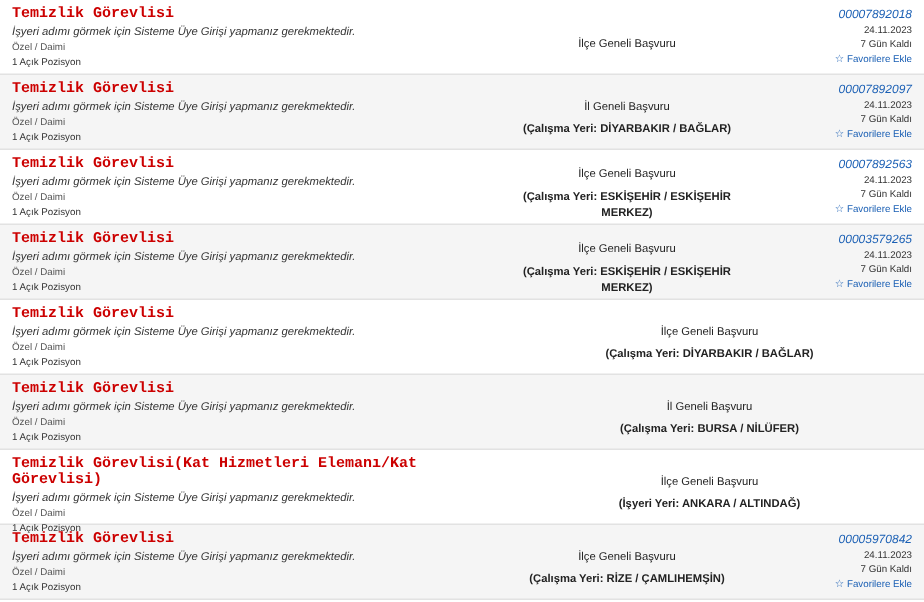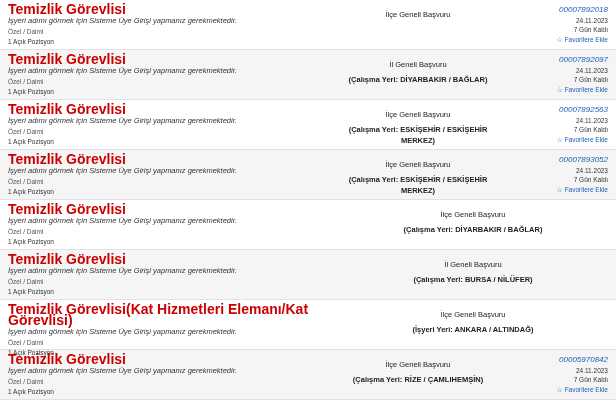--- a/index.html
+++ b/index.html
@@ -32,39 +32,40 @@
     padding-left: 2px;
     display: flex;
     flex-direction: column;
     justify-content: flex-start;
   }
   .col-mid {
     flex: 1;
     display: flex;
     flex-direction: column;
     align-items: center;
-    justify-content: flex-start;
+    justify-content: center;
     padding-top: 5px;
   }
   .col-right {
     width: 110px;
     display: flex;
     flex-direction: column;
     align-items: flex-end;
     padding-right: 2px;
     padding-top: 1px;
   }
   .job-title {
     color: #cc0000;
-    font-size: 14px;
+    font-size: 10px;
     font-weight: bold;
     line-height: 11px;
     margin-bottom: 1px;
     text-decoration: none;
     display: block;
+    font-family: Liberation Mono, monospace;
   }
   .job-note {
     color: #333333;
     font-size: 7.5px;
     font-style: italic;
     line-height: 10px;
     margin-bottom: 1px;
   }
   .job-meta {
     color: #555555;
@@ -182,21 +183,21 @@
           <a class="job-title" href="#">Temizlik Görevlisi</a>
           <div class="job-note">İşyeri adımı görmek için Sisteme Üye Girişi yapmanız gerekmektedir.</div>
           <div class="job-meta">Özel / Daimi</div>
           <div class="job-positions">1 Açık Pozisyon</div>
         </div>
         <div class="col-mid">
           <div class="scope">İlçe Geneli Başvuru</div>
           <div class="worksite">(Çalışma Yeri: ESKİŞEHİR / ESKİŞEHİR MERKEZ)</div>
         </div>
         <div class="col-right">
-          <a class="job-id" href="#">00007893052</a>
+          <a class="job-id" href="#">00003579265</a>
           <div class="job-date">24.11.2023</div>
           <div class="job-remaining">7 Gün Kaldı</div>
           <a class="fav" href="#"><span class="star">☆</span> <span>Favorilere Ekle</span></a>
         </div>
       </div>
       <div class="job-row">
         <div class="col-left">
           <a class="job-title" href="#">Temizlik Görevlisi</a>
           <div class="job-note">İşyeri adımı görmek için Sisteme Üye Girişi yapmanız gerekmektedir.</div>
           <div class="job-meta">Özel / Daimi</div>

